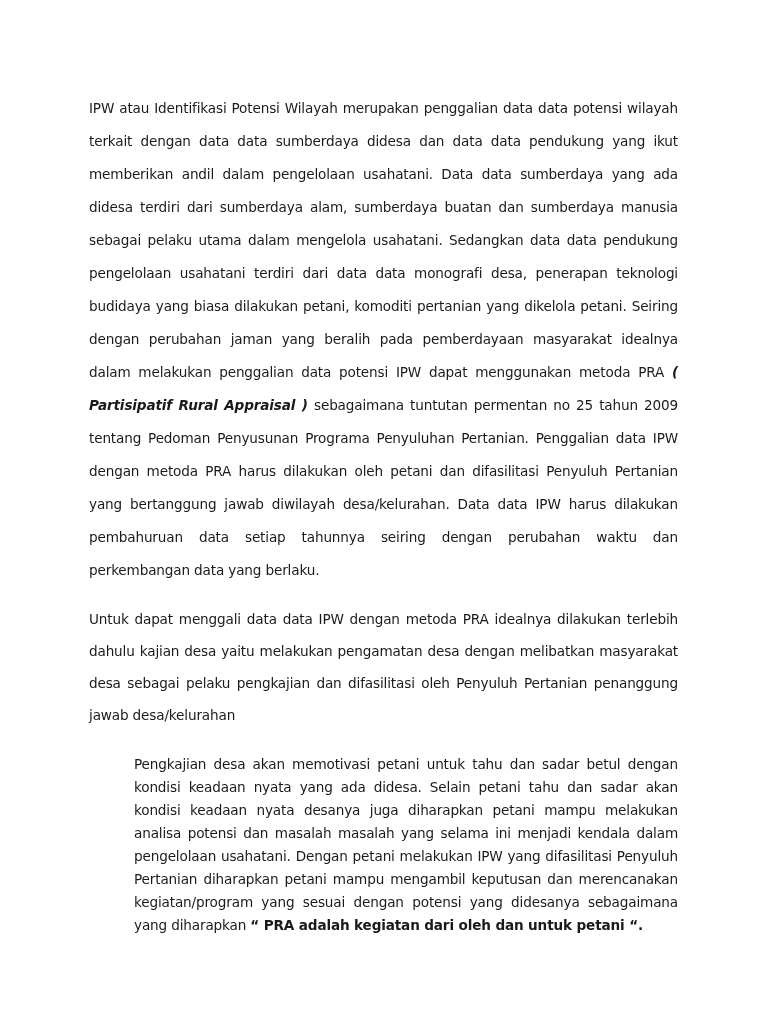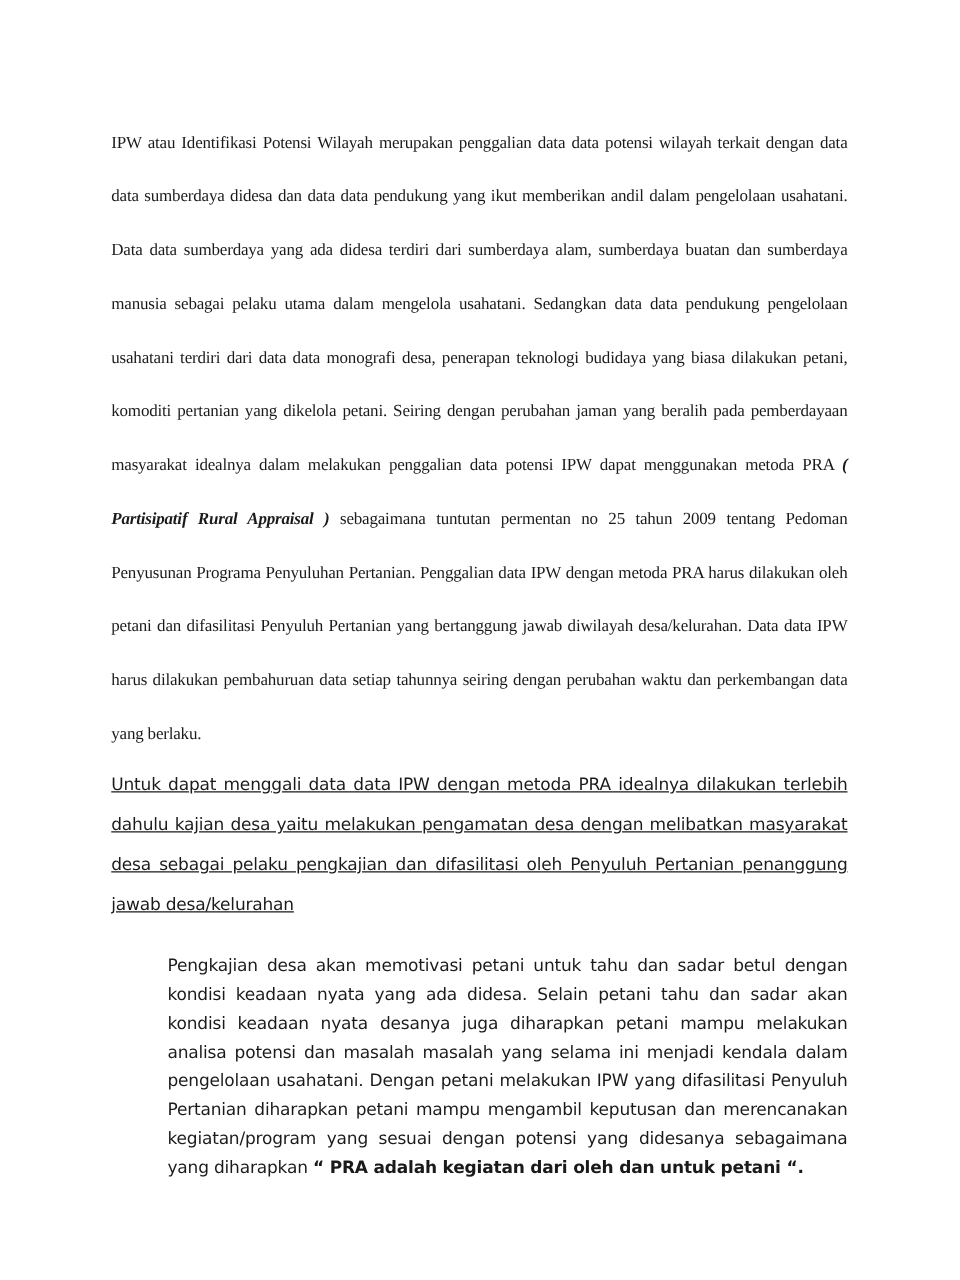--- a/index.html
+++ b/index.html
@@ -5,22 +5,22 @@
   html, body { margin: 0; padding: 0; background: #ffffff; }
   body { width: 768px; height: 1024px; position: relative; overflow: hidden; }
   .page {
     position: absolute; left: 89px; top: 92px; width: 589px;
     color: #1a1a1a;
     font-family: "DejaVu Sans", sans-serif;
     font-size: 13.6px;
     letter-spacing: -0.15px;
   }
   .para { margin: 0; text-align: justify; }
-  .p1 { line-height: 43px; font-family: Liberation Serif, serif; }
-  .p2 { line-height: 32px; margin-top: 4px; text-decoration: underline; }
+  .p1 { line-height: 33px; }
+  .p2 { line-height: 32px; margin-top: 16px; }
   .p3 { line-height: 23px; margin-top: 22px; margin-left: 45px; }
   .emph-italic { font-weight: bold; font-style: italic; }
   .emph-bold { font-weight: bold; }
 </style>
 </head>
 <body>
 
 <div class="page">
   <p class="para p1"><span>IPW atau Identifikasi Potensi Wilayah merupakan penggalian data data potensi wilayah terkait dengan data data sumberdaya didesa dan data data pendukung yang ikut memberikan andil dalam pengelolaan usahatani. Data data sumberdaya yang ada didesa terdiri dari sumberdaya alam, sumberdaya buatan dan sumberdaya manusia sebagai pelaku utama dalam mengelola usahatani. Sedangkan data data pendukung pengelolaan usahatani terdiri dari data data monografi desa, penerapan teknologi budidaya yang biasa dilakukan petani, komoditi pertanian yang dikelola petani. Seiring dengan perubahan jaman yang beralih pada pemberdayaan masyarakat idealnya dalam melakukan penggalian data potensi IPW dapat menggunakan metoda PRA </span><span class="emph-italic">( Partisipatif Rural Appraisal )</span><span> sebagaimana tuntutan permentan no 25 tahun 2009 tentang Pedoman Penyusunan Programa Penyuluhan Pertanian. Penggalian data IPW dengan metoda PRA harus dilakukan oleh petani dan difasilitasi Penyuluh Pertanian yang bertanggung jawab diwilayah desa/kelurahan. Data data IPW harus dilakukan pembahuruan data setiap tahunnya seiring dengan perubahan waktu dan perkembangan data yang berlaku.</span></p>
 

